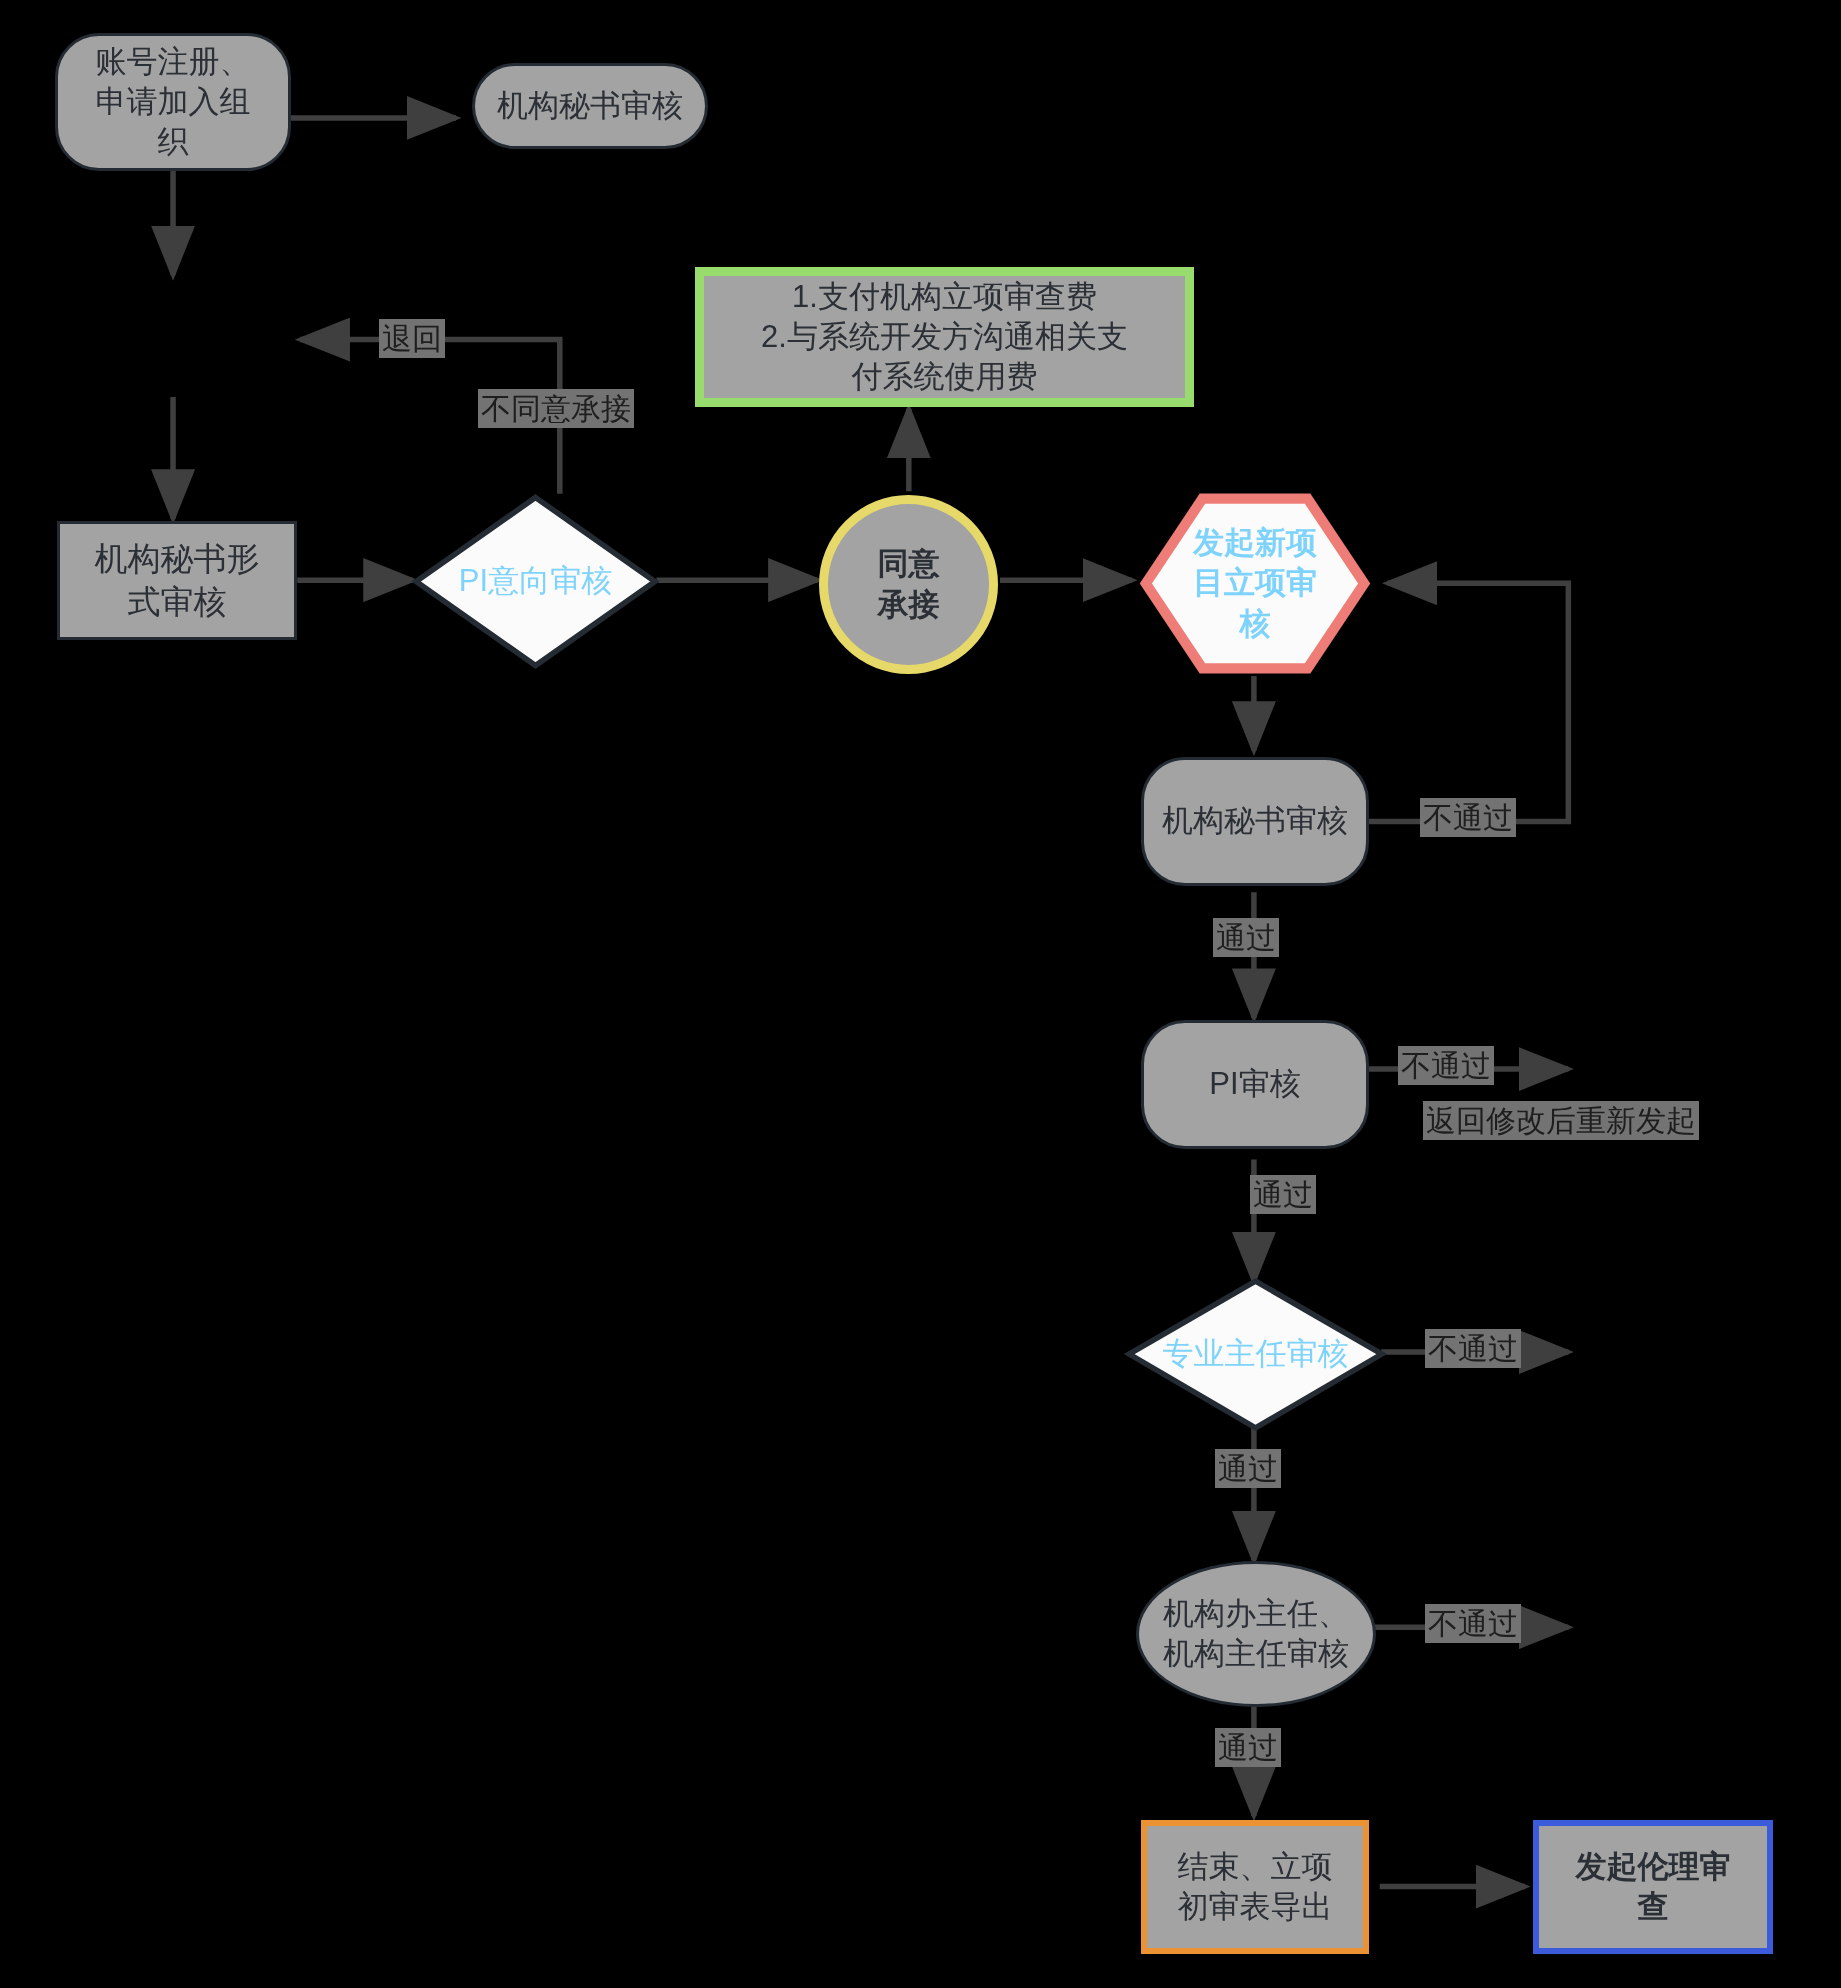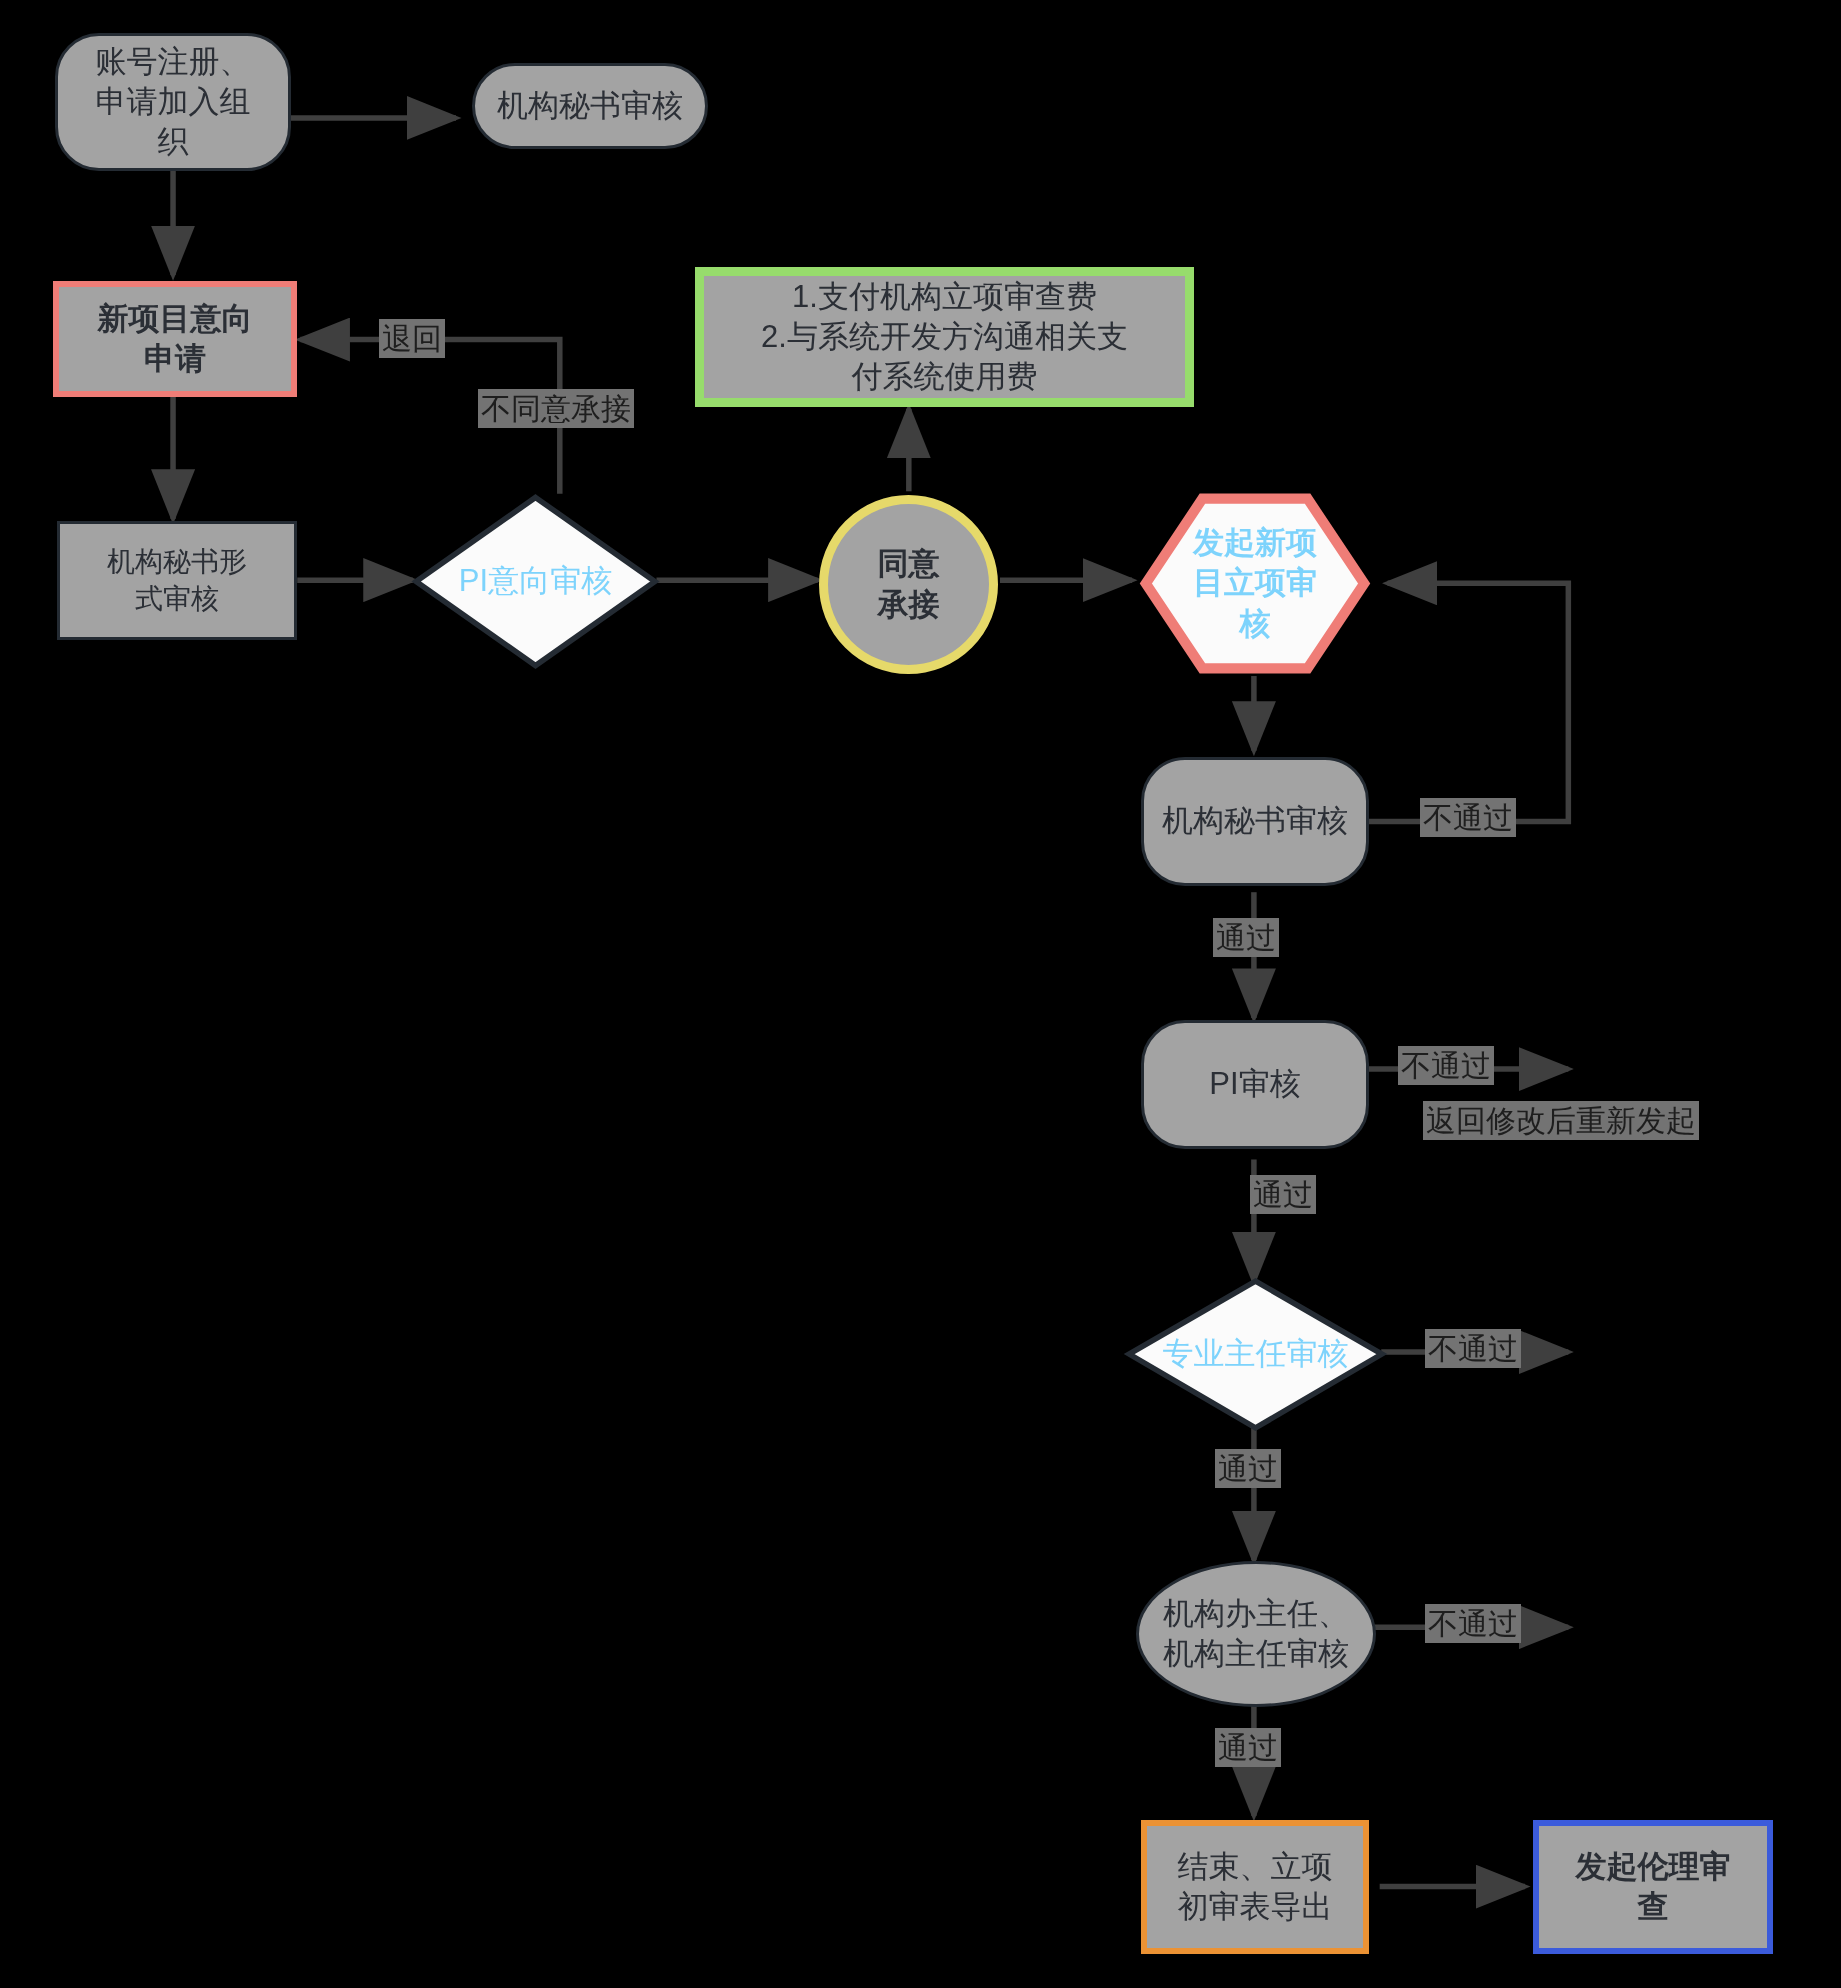--- a/index.html
+++ b/index.html
@@ -4,21 +4,21 @@
 <style>
   html,body{margin:0;padding:0;background:#000;}
   body{font-family:"Liberation Sans","DejaVu Sans",sans-serif;}
   #stage{position:relative;width:1842px;height:1988px;background:#000;overflow:hidden;}
 
   .node{position:absolute;box-sizing:border-box;display:flex;align-items:center;
         justify-content:center;text-align:center;color:#2b2f36;background:#a3a3a3;
         line-height:1.3;white-space:pre-line;}
 
   .n-round{border:3.1px solid #242b33;border-radius:44px;font-size:31px;}
-  .n-rect {border:3.1px solid #242b33;font-size:28px;}
+  .n-rect {border:3.1px solid #242b33;font-size:33px;}
   .n-red  {border:6.3px solid #ef7d77;font-size:31px;font-weight:bold;}
   .n-orange{border:6.3px solid #eb9234;font-size:31px;}
   .n-blue {border:6.3px solid #3b5bdb;font-size:31px;font-weight:bold;}
 
   .n-circle{border:9.4px solid #e6d96a;border-radius:50%;font-size:31px;font-weight:bold;}
   .n-ellipse{border:3.9px solid #242b33;border-radius:50%;font-size:31px;}
 
   .shapewrap{position:absolute;}
   .shapewrap svg{position:absolute;left:0;top:0;overflow:visible;}
   .shapelabel{position:absolute;left:0;top:0;width:100%;height:100%;
@@ -81,22 +81,20 @@
       <path d="M1755,2400 L1940,2400"></path>
     </g>
   </svg>
 
   <div class="node n-round" style="left:55px;top:33px;width:236px;height:138px;">账号注册、
 申请加入组
 织</div>
 
   <div class="node n-round" style="left:472px;top:63px;width:236px;height:86px;">机构秘书审核</div>
 
-  <div class="node n-red" style="left:53px;top:281px;width:244px;height:116px;">新项目意向
-申请</div>
 
   <div class="node n-rect" style="left:57px;top:521px;width:240px;height:119px;">机构秘书形
 式审核</div>
 
   <div class="shapewrap" style="left:413px;top:494px;width:245px;height:175px;">
     <svg width="245" height="175" viewBox="0 0 312 222">
       <polygon points="156,4 308,111 156,218 4,111" fill="#fbfbfb" stroke="#242b33" stroke-width="7"></polygon>
     </svg>
     <div class="shapelabel">PI意向审核</div>
   </div>

